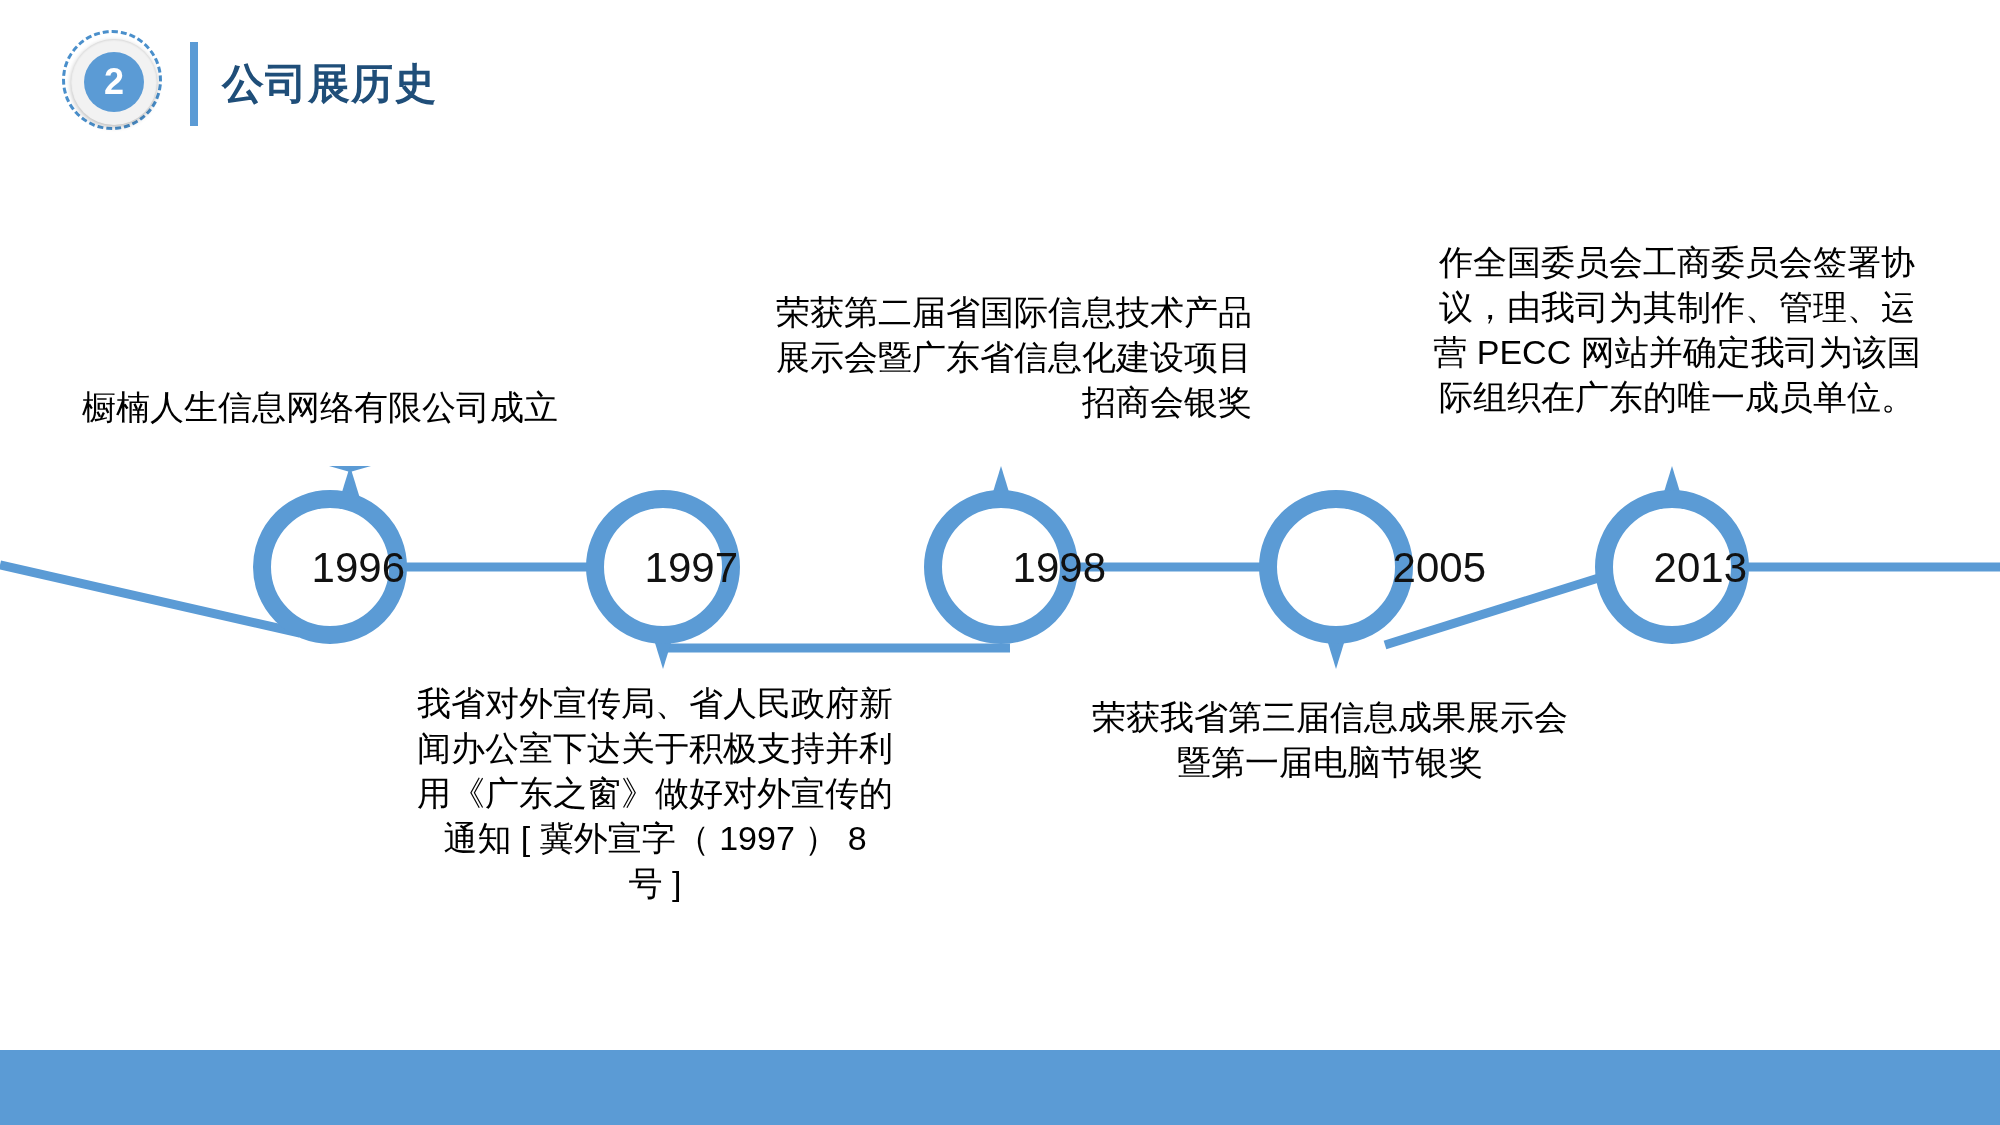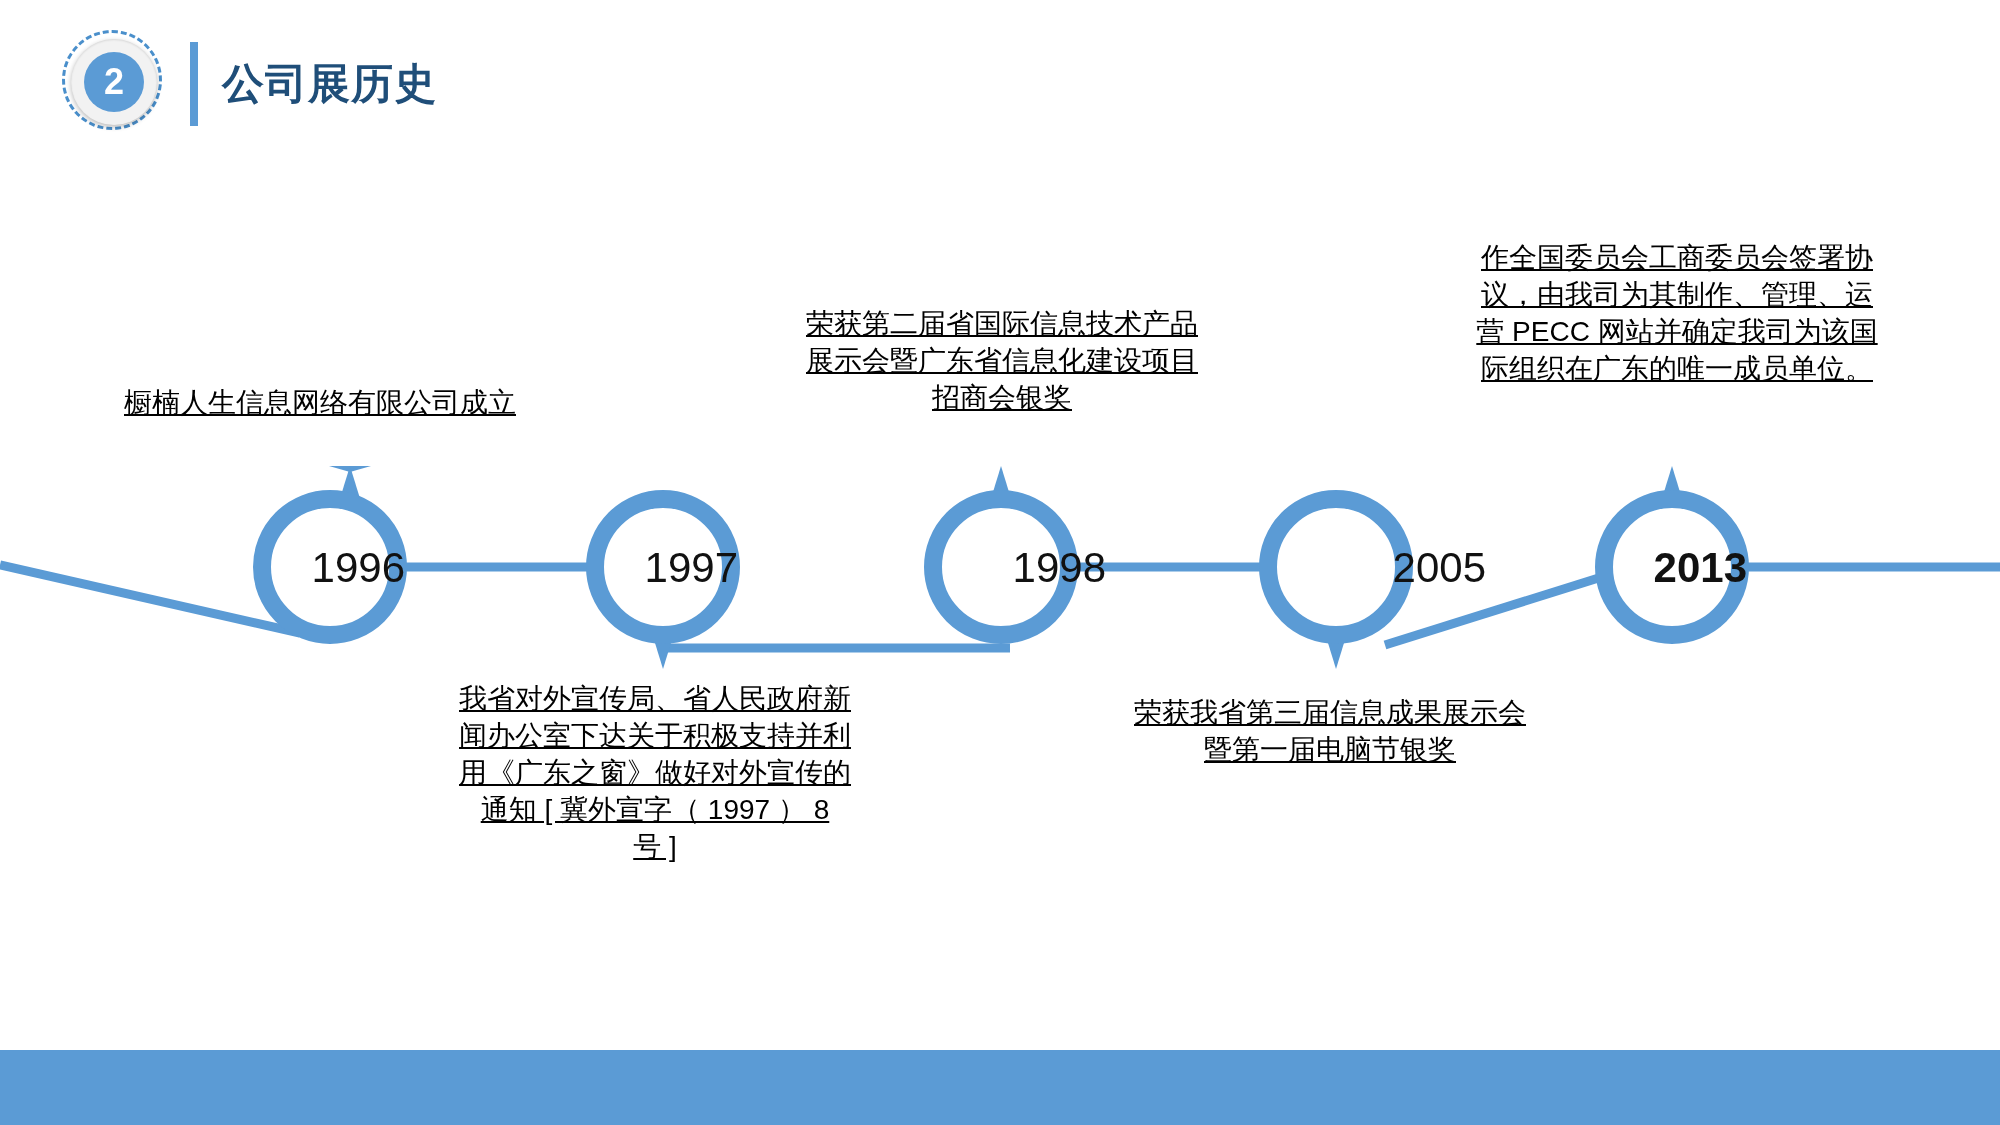--- a/index.html
+++ b/index.html
@@ -103,26 +103,25 @@
     width: 150px;
     text-align: right;
     font-size: 42px;
     color: #111111;
     line-height: 1;
   }
 
   
   .caption {
     position: absolute;
-    font-size: 28px;
+    font-size: 34px;
     color: #000000;
     line-height: 1.32;
     text-align: center;
     white-space: pre-line;
-    text-decoration: underline;
   }
 
   
   #footer-bar {
     position: absolute;
     left: 0;
     bottom: 0;
     width: 2000px;
     height: 75px;
     background: #5B9BD5;
@@ -182,31 +181,31 @@
   <g>
     <polygon points="1672,466 1656,518 1688,518" fill="#5B9BD5"></polygon>
     <circle cx="1672" cy="567" r="68" fill="#FFFFFF" stroke="#5B9BD5" stroke-width="18"></circle>
   </g>
 </svg>
 
 <div class="year-label" style="left:255px; top:547px;">1996</div>
 <div class="year-label" style="left:588px; top:547px;">1997</div>
 <div class="year-label" style="left:956px; top:547px;">1998</div>
 <div class="year-label" style="left:1336px; top:547px;">2005</div>
-<div class="year-label" style="left:1597px; top:547px;font-weight:bold;">2013</div>
+<div class="year-label" style="left:1597px; top:547px;">2013</div>
 
 <div class="caption" style="left:70px; top:385px; width:500px;">橱楠人生信息网络有限公司成立</div>
 
 <div class="caption" style="left:410px; top:681px; width:490px;">我省对外宣传局、省人民政府新
 闻办公室下达关于积极支持并利
 用《广东之窗》做好对外宣传的
 通知 [ 冀外宣字（ 1997 ） 8
 号 ]</div>
 
-<div class="caption" style="left:752px; top:306px; width:500px;">荣获第二届省国际信息技术产品
+<div class="caption" style="left:752px; top:290px; width:500px;text-align:right;">荣获第二届省国际信息技术产品
 展示会暨广东省信息化建设项目
 招商会银奖</div>
 
 <div class="caption" style="left:1090px; top:695px; width:480px;">荣获我省第三届信息成果展示会
 暨第一届电脑节银奖</div>
 
 <div class="caption" style="left:1432px; top:240px; width:490px;">作全国委员会工商委员会签署协
 议，由我司为其制作、管理、运
 营 PECC 网站并确定我司为该国
 际组织在广东的唯一成员单位。</div>

